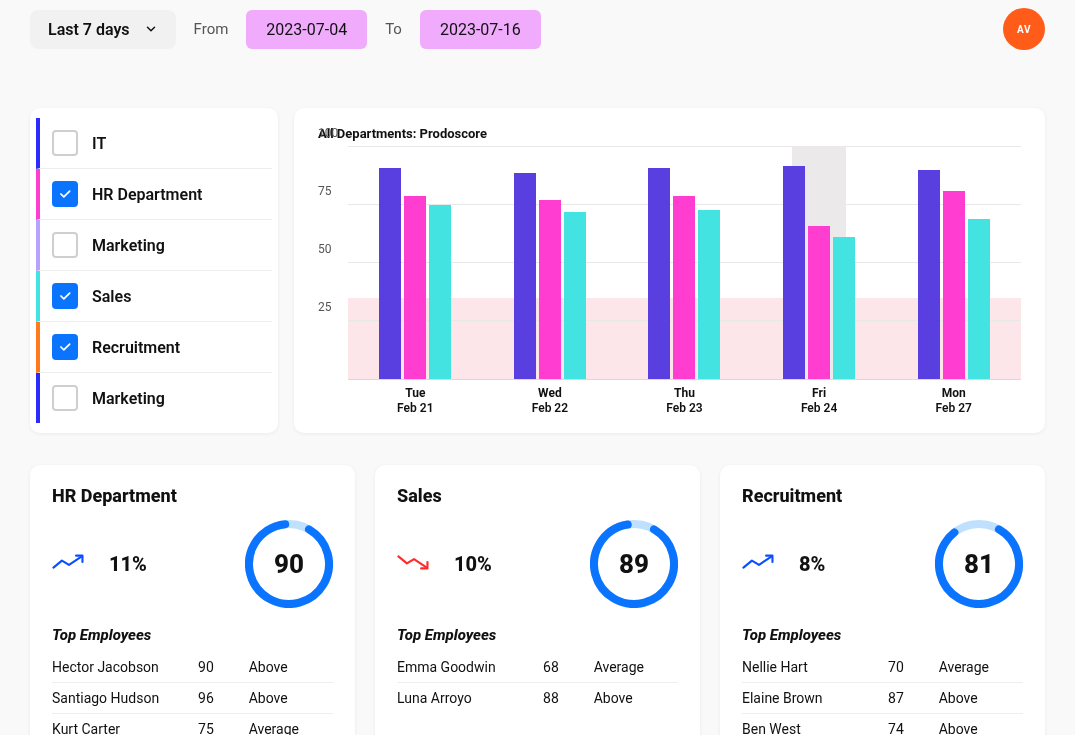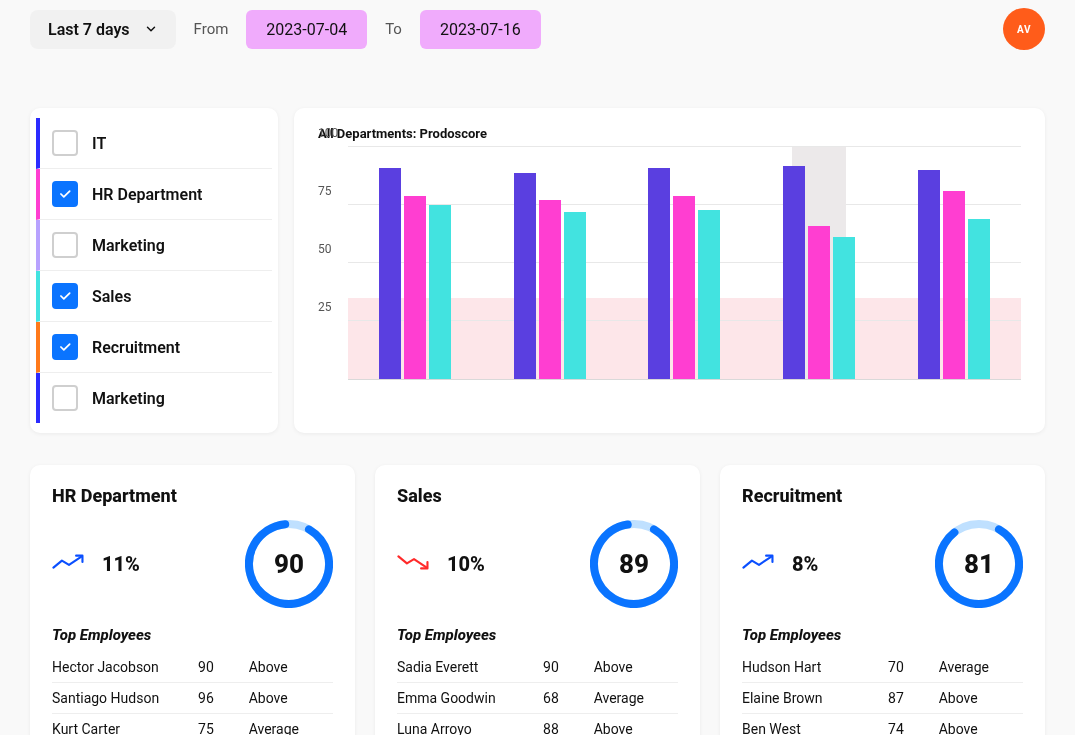--- a/index.html
+++ b/index.html
@@ -53,21 +53,21 @@
   .group{flex:1;display:flex;align-items:flex-end;justify-content:center;gap:3px;}
   .bar{width:22px;}
   .xlabels{display:flex;margin-left:30px;margin-top:6px;}
   .xlabel{flex:1;text-align:center;font-size:12px;font-weight:700;line-height:1.25;}
   .xlabel .sub{font-weight:600;}
   
   .cards{display:flex;gap:20px;margin-top:32px;}
   .card{flex:1;padding:20px 22px 16px 22px;}
   .card h3{margin:0 0 14px 0;font-size:18px;font-weight:800;}
   .cardtop{display:flex;align-items:center;justify-content:space-between;}
-  .trend{display:flex;align-items:center;gap:16px;}
+  .trend{display:flex;align-items:center;gap:23px;}
   .trend .val{font-size:20px;font-weight:800;}
   .trend svg{width:34px;height:22px;}
   .gauge{width:88px;height:88px;position:relative;}
   .gauge .num{position:absolute;inset:0;display:flex;align-items:center;justify-content:center;font-size:26px;font-weight:800;}
   .tehead{font-size:15px;font-weight:800;margin-top:18px;margin-bottom:8px;font-style:italic;}
   .tetable{width:100%;border-collapse:collapse;font-size:14px;}
   .tetable td{padding:7px 0;border-bottom:1px solid #eee;}
   .tetable tr:last-child td{border-bottom:none;}
   .tetable td:nth-child(1){width:52%;}
   .tetable td:nth-child(2){width:18%;}
@@ -179,20 +179,42 @@
               <div class="bar" style="background: rgb(255, 62, 209); height: 153.12px;"></div>
               <div class="bar" style="background: rgb(66, 227, 224); height: 141.52px;"></div>
             </div>
             <div class="group">
               <div class="bar" style="background: rgb(90, 63, 224); height: 208.8px;"></div>
               <div class="bar" style="background: rgb(255, 62, 209); height: 187.92px;"></div>
               <div class="bar" style="background: rgb(66, 227, 224); height: 160.08px;"></div>
             </div>
           </div>
         </div>
+    <div class="xlabels" id="xlabels">
+          <div class="xlabel">
+            <div>Tue</div>
+            <div class="sub">Feb 21</div>
+          </div>
+          <div class="xlabel">
+            <div>Wed</div>
+            <div class="sub">Feb 22</div>
+          </div>
+          <div class="xlabel">
+            <div>Thu</div>
+            <div class="sub">Feb 23</div>
+          </div>
+          <div class="xlabel">
+            <div>Fri</div>
+            <div class="sub">Feb 24</div>
+          </div>
+          <div class="xlabel">
+            <div>Mon</div>
+            <div class="sub">Feb 27</div>
+          </div>
+        </div>
   </div>
 </div>
 
 <div class="cards" id="cards">
       <div class="panel card">
         <h3>HR Department</h3>
         <div class="cardtop">
           <div class="trend">
             <span><svg viewBox="0 0 48 24" fill="none">
                 <path d="M2 20 L14 10 L24 16 L42 4" stroke="#0a4fff" stroke-width="3" stroke-linecap="round" stroke-linejoin="round"></path>
@@ -238,25 +260,20 @@
           </div>
           <div class="gauge"><svg width="88" height="88" viewBox="0 0 88 88">
               <circle cx="44" cy="44" r="40" stroke="#bfe0ff" stroke-width="8" fill="none"></circle>
               <circle cx="44" cy="44" r="40" stroke="#0a74ff" stroke-width="8" fill="none" stroke-linecap="round" stroke-dasharray="251.32741228718345" stroke-dashoffset="27.646015351590176" transform="rotate(-60 44 44)"></circle>
             </svg><div class="num">89</div></div>
         </div>
         <div class="tehead">Top Employees</div>
         <table class="tetable">
           <tbody>
             <tr>
-              <td>Sadia Everett</td>
-              <td>90</td>
-              <td>Above</td>
-            </tr>
-            <tr>
               <td>Emma Goodwin</td>
               <td>68</td>
               <td>Average</td>
             </tr>
             <tr>
               <td>Luna Arroyo</td>
               <td>88</td>
               <td>Above</td>
             </tr>
           </tbody>
@@ -274,21 +291,21 @@
           </div>
           <div class="gauge"><svg width="88" height="88" viewBox="0 0 88 88">
               <circle cx="44" cy="44" r="40" stroke="#bfe0ff" stroke-width="8" fill="none"></circle>
               <circle cx="44" cy="44" r="40" stroke="#0a74ff" stroke-width="8" fill="none" stroke-linecap="round" stroke-dasharray="251.32741228718345" stroke-dashoffset="47.75220833456484" transform="rotate(-60 44 44)"></circle>
             </svg><div class="num">81</div></div>
         </div>
         <div class="tehead">Top Employees</div>
         <table class="tetable">
           <tbody>
             <tr>
-              <td>Hudson Hart</td>
+              <td>Nellie Hart</td>
               <td>70</td>
               <td>Average</td>
             </tr>
             <tr>
               <td>Elaine Brown</td>
               <td>87</td>
               <td>Above</td>
             </tr>
             <tr>
               <td>Ben West</td>

